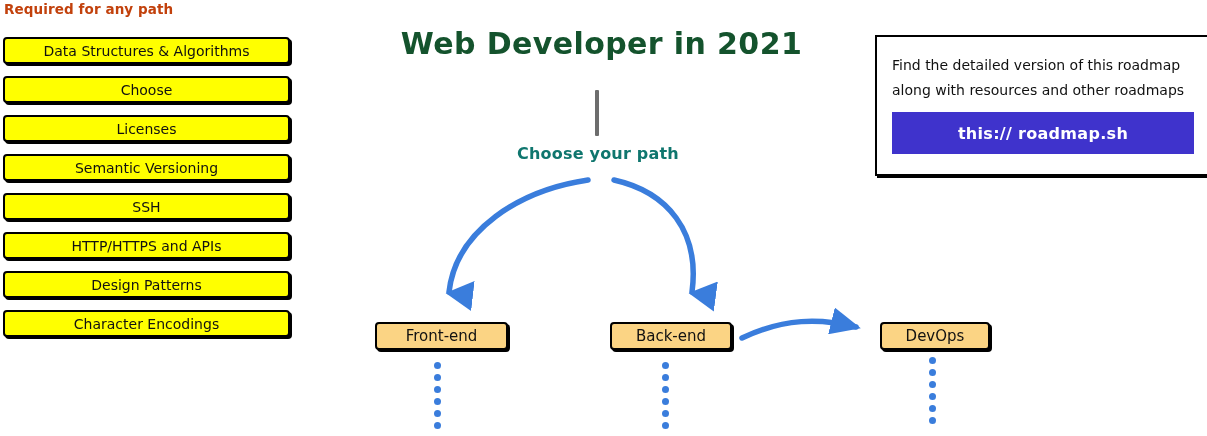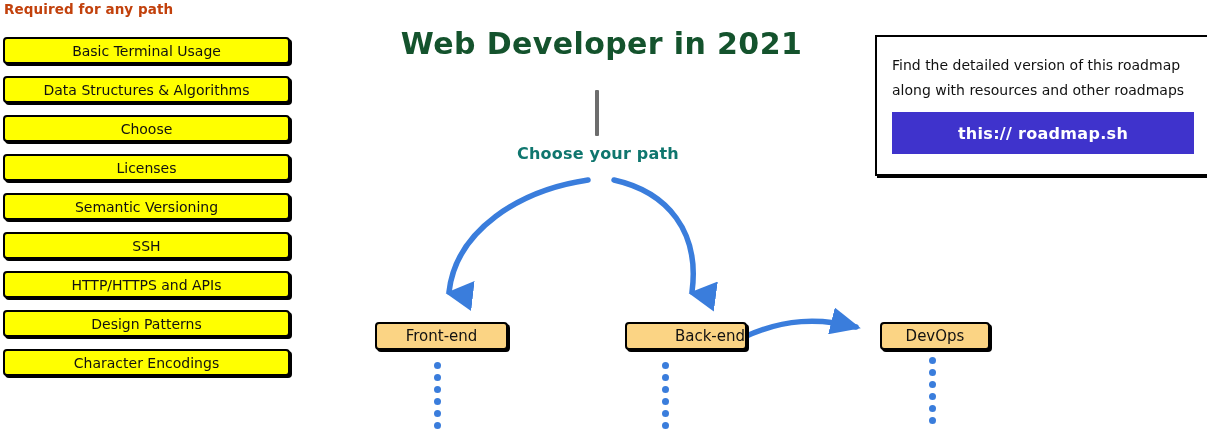--- a/index.html
+++ b/index.html
@@ -108,21 +108,21 @@
     align-items: center;
     justify-content: center;
   }
   .node span {
     font-size: 15px;
     color: #111111;
     white-space: nowrap;
     line-height: 1;
   }
   #node-frontend { left: 375px; top: 322px; width: 133px; height: 28px; }
-  #node-backend  { left: 625px; top: 322px; width: 122px; height: 28px; justify-content: flex-end; }
+  #node-backend  { left: 610px; top: 322px; width: 122px; height: 28px; }
   #node-devops   { left: 880px; top: 322px; width: 110px; height: 28px; }
 
   
   .dots {
     position: absolute;
     width: 7px;
   }
   .dots i {
     display: block;
     width: 7px;
@@ -190,23 +190,20 @@
 </style>
 </head>
 <body>
 
 <div id="canvas">
 
   <div class="section-title">Required for any path</div>
 
   <div class="req-list">
     <div class="req-item">
-      <span>Basic Terminal Usage</span>
-    </div>
-    <div class="req-item">
       <span>Data Structures &amp; Algorithms</span>
     </div>
     <div class="req-item">
       <span>Choose</span>
     </div>
     <div class="req-item">
       <span>Licenses</span>
     </div>
     <div class="req-item">
       <span>Semantic Versioning</span>

